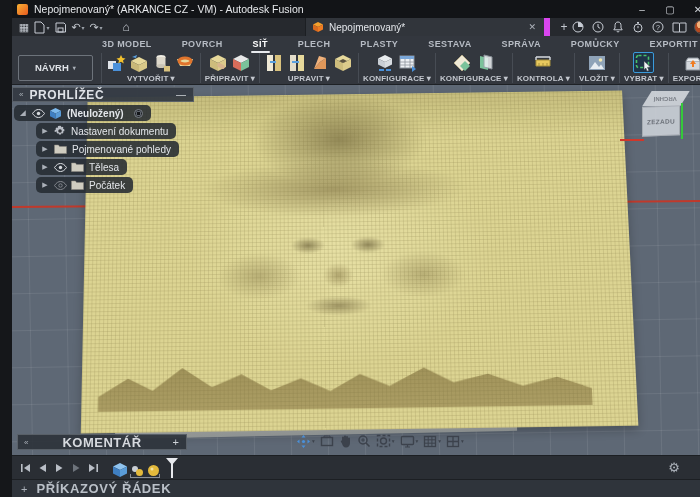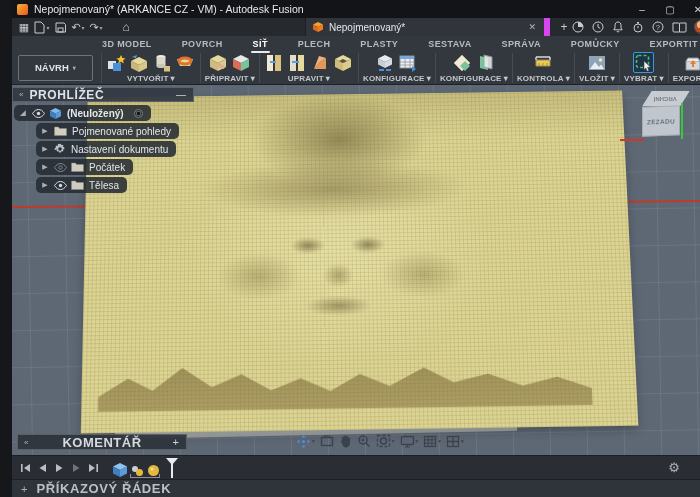--- a/index.html
+++ b/index.html
@@ -545,70 +545,70 @@
                 <polygon points="1,3.7 6.5,6.4 6.5,12 1,9.3" fill="#3f7fc2"></polygon>
                 <polygon points="12,3.7 6.5,6.4 6.5,12 12,9.3" fill="#5a9cd8"></polygon>
               </svg>
           </span>
           <span class="lbl">(Neuložený)</span>
           <span class="radio-dot"></span>
         </div>
 
         <div class="brow child">
           <span class="tri">▶</span>
-          <span class="folder-ic">
-            <svg width="13" height="10" viewBox="0 0 13 10">
-                <path d="M.5 1h4l1 1.5h7V9.5H.5z" fill="#cfccc0" stroke="#8d8a80" stroke-width="0.5"></path>
-              </svg>
-          </span>
-          <span class="lbl">Pojmenované pohledy</span>
-        </div>
-
-        <div class="brow child">
-          <span class="tri">▶</span>
           <span class="gear-ic">
             <svg width="12" height="12" viewBox="0 0 12 12">
                 <path d="M6 0.8l1 .2.4 1.2 1.2-.4.8.8-.4 1.2 1.2.4.2 1-.2 1-1.2.4.4 1.2-.8.8-1.2-.4-.4 1.2-1 .2-1-.2-.4-1.2-1.2.4-.8-.8.4-1.2L.8 7 .6 6l.2-1 1.2-.4-.4-1.2.8-.8 1.2.4L4 1z" fill="#b9bec6"></path>
                 <circle cx="6" cy="6" r="1.8" fill="#2b2f35"></circle>
               </svg>
           </span>
           <span class="lbl">Nastavení dokumentu</span>
+        </div>
+
+        <div class="brow child">
+          <span class="tri">▶</span>
+          <span class="folder-ic">
+            <svg width="13" height="10" viewBox="0 0 13 10">
+                <path d="M.5 1h4l1 1.5h7V9.5H.5z" fill="#cfccc0" stroke="#8d8a80" stroke-width="0.5"></path>
+              </svg>
+          </span>
+          <span class="lbl">Pojmenované pohledy</span>
+        </div>
+
+        <div class="brow child">
+          <span class="tri">▶</span>
+          <span class="eye-ic">
+            <svg width="13" height="9" viewBox="0 0 13 9">
+                <path d="M.5 4.5C2.5 1.5 4.5.5 6.5.5s4 1 6 4c-2 3-4 4-6 4s-4-1-6-4z" fill="none" stroke="#d7dade"></path>
+                <circle cx="6.5" cy="4.5" r="1.7" fill="#d7dade"></circle>
+              </svg>
+          </span>
+          <span class="folder-ic">
+            <svg width="13" height="10" viewBox="0 0 13 10">
+                <path d="M.5 1h4l1 1.5h7V9.5H.5z" fill="#cfccc0" stroke="#8d8a80" stroke-width="0.5"></path>
+              </svg>
+          </span>
+          <span class="lbl">Tělesa</span>
         </div>
 
         <div class="brow child">
           <span class="tri">▶</span>
           <span class="eye-ic" style="opacity:.5;">
             <svg width="13" height="9" viewBox="0 0 13 9">
                 <path d="M.5 4.5C2.5 1.5 4.5.5 6.5.5s4 1 6 4c-2 3-4 4-6 4s-4-1-6-4z" fill="none" stroke="#d7dade"></path>
                 <circle cx="6.5" cy="4.5" r="1.7" fill="none" stroke="#d7dade"></circle>
               </svg>
           </span>
           <span class="folder-ic">
             <svg width="13" height="10" viewBox="0 0 13 10">
                 <path d="M.5 1h4l1 1.5h7V9.5H.5z" fill="#cfccc0" stroke="#8d8a80" stroke-width="0.5"></path>
               </svg>
           </span>
           <span class="lbl">Počátek</span>
         </div>
-
-        <div class="brow child">
-          <span class="tri">▶</span>
-          <span class="eye-ic">
-            <svg width="13" height="9" viewBox="0 0 13 9">
-                <path d="M.5 4.5C2.5 1.5 4.5.5 6.5.5s4 1 6 4c-2 3-4 4-6 4s-4-1-6-4z" fill="none" stroke="#d7dade"></path>
-                <circle cx="6.5" cy="4.5" r="1.7" fill="#d7dade"></circle>
-              </svg>
-          </span>
-          <span class="folder-ic">
-            <svg width="13" height="10" viewBox="0 0 13 10">
-                <path d="M.5 1h4l1 1.5h7V9.5H.5z" fill="#cfccc0" stroke="#8d8a80" stroke-width="0.5"></path>
-              </svg>
-          </span>
-          <span class="lbl">Tělesa</span>
-        </div>
       </div>
     </div>
 
     <div class="comment-bar">
       <span class="cb-col">«</span>
       <span class="cb-lbl">KOMENTÁŘ</span>
       <span class="cb-add">+</span>
     </div>
 
     <div class="nav-toolbar">

